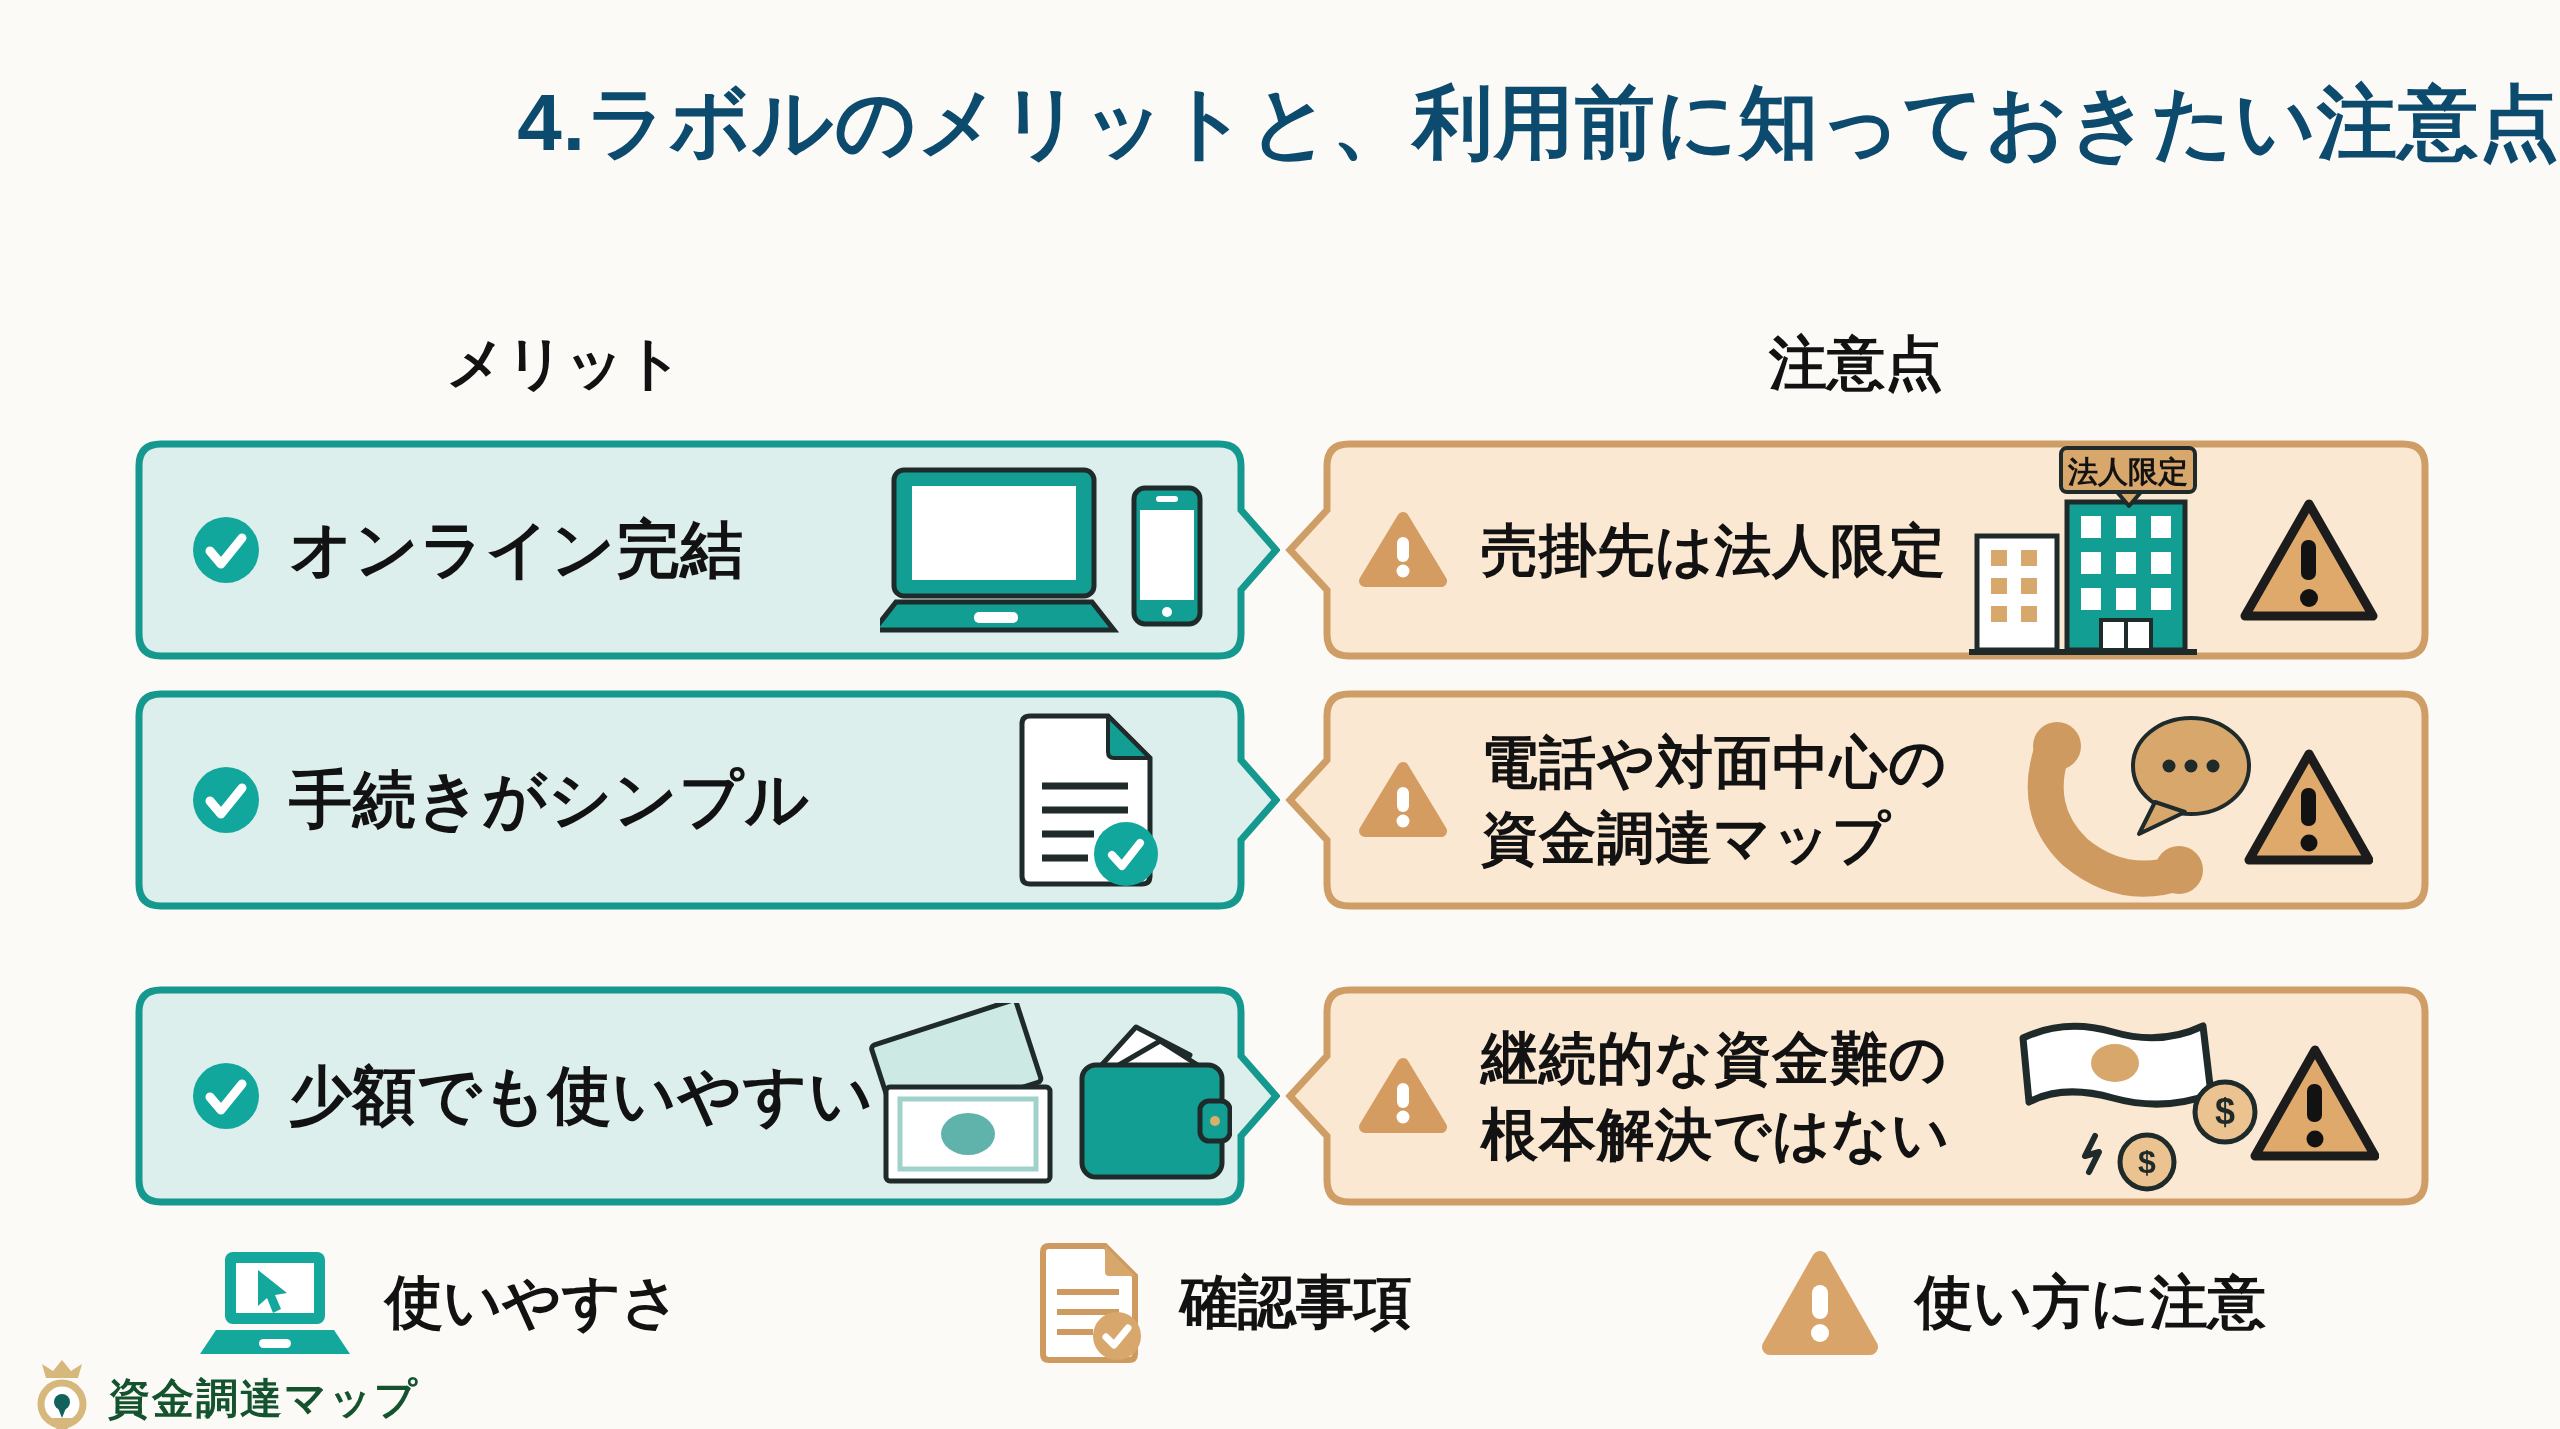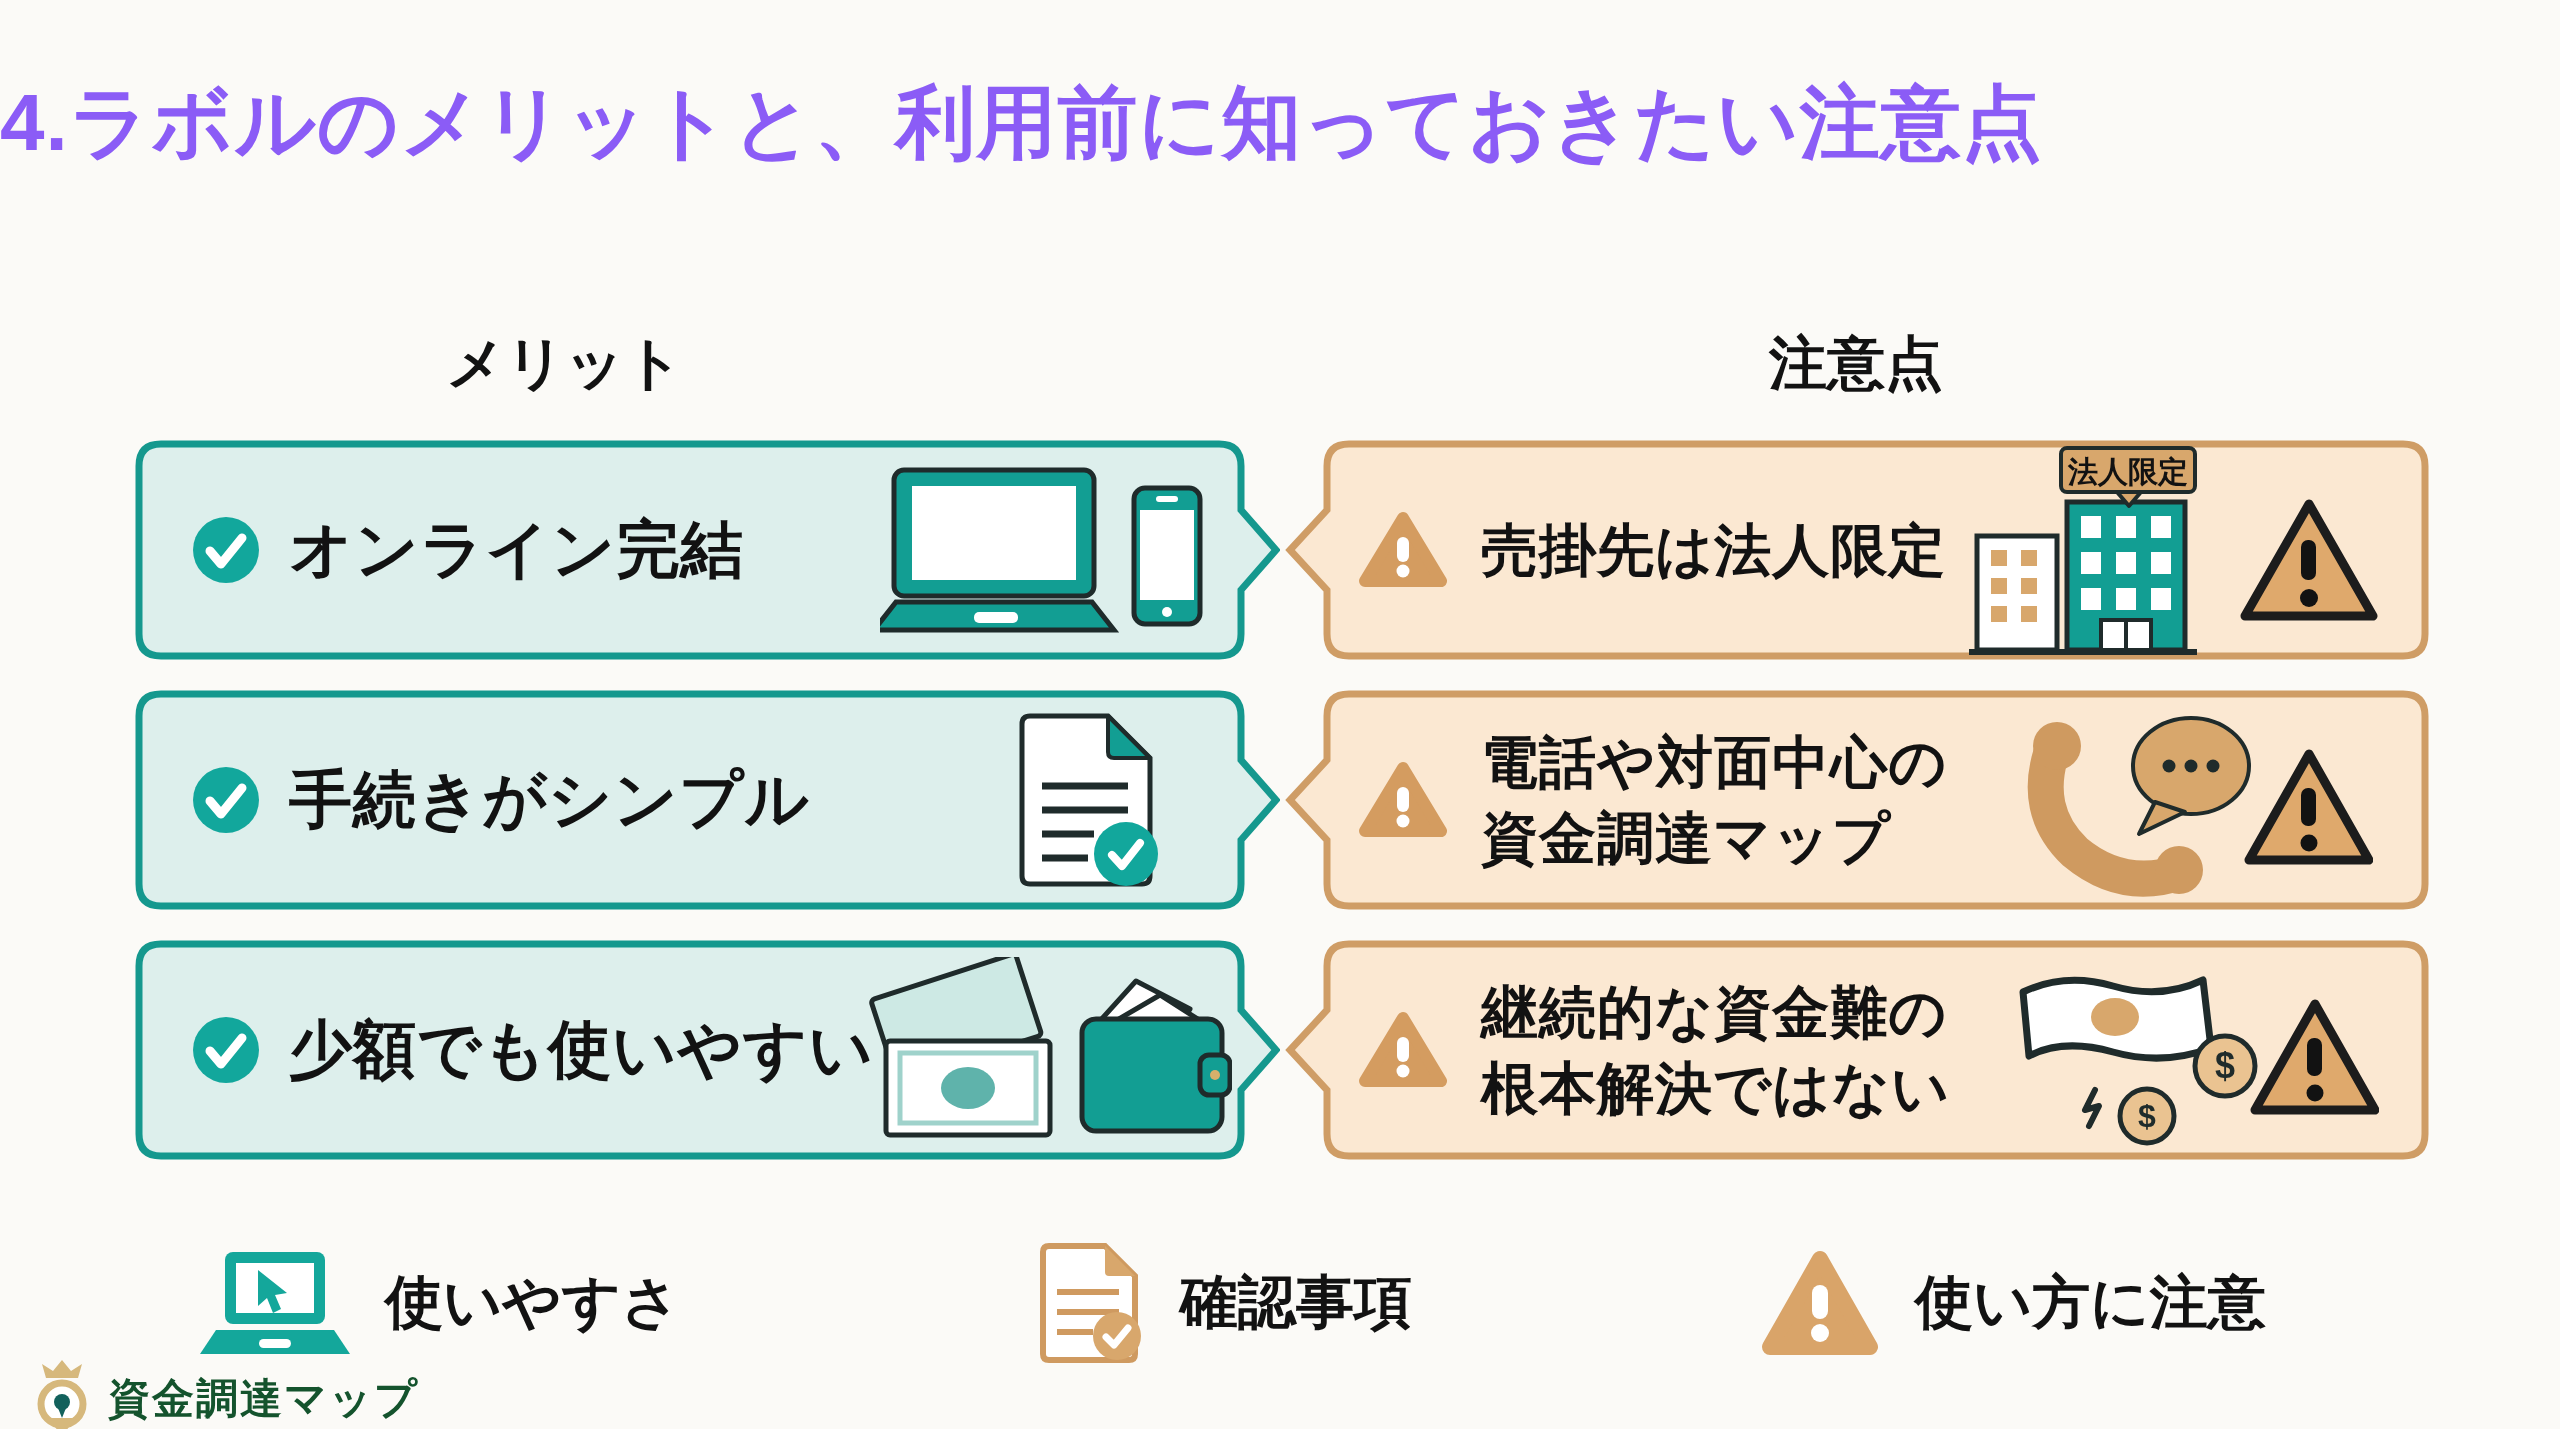--- a/index.html
+++ b/index.html
@@ -1,25 +1,25 @@
 <!DOCTYPE html>
 <html><head>
 <meta charset="utf-8">
 <style>
   html,body{margin:0;padding:0;background:#fbfaf7;}
   .canvas{position:relative;width:2560px;height:1429px;background:#fbfaf7;overflow:hidden;
           font-family:"Liberation Sans","DejaVu Sans",sans-serif;color:#121212;}
-  .page-title{position:absolute;top:70px;left:0;width:2560px;text-align:left;
-          font-size:80px;font-weight:900;color:#8b5cf6;letter-spacing:1px;white-space:nowrap;}
+  .page-title{position:absolute;top:70px;left:0;width:2560px;text-align:right;
+          font-size:80px;font-weight:900;color:#0c4a6e;letter-spacing:1px;white-space:nowrap;}
   .col-header{position:absolute;top:325px;font-size:58px;font-weight:900;color:#121212;
           transform:translateX(-50%);white-space:nowrap;}
   .col-header.left{left:565px;}
   .col-header.right{left:1856px;}
   .row{position:absolute;left:0;width:2560px;height:220px;}
-  .row.r0{top:440px;} .row.r1{top:690px;} .row.r2{top:940px;border-radius:25px;}
+  .row.r0{top:440px;} .row.r1{top:690px;} .row.r2{top:986px;border-radius:25px;}
   .merit-box{position:absolute;left:135px;top:0;width:1145px;height:220px;}
   .caution-box{position:absolute;left:1281px;top:0;width:1150px;height:220px;}
   .box-shape{position:absolute;left:0;top:0;}
   .merit-content{position:absolute;left:0;top:0;width:1110px;height:220px;
           display:flex;align-items:center;padding-left:58px;box-sizing:border-box;}
   .merit-label{font-size:63px;font-weight:900;letter-spacing:1px;margin-left:30px;white-space:nowrap;}
   .merit-art{position:absolute;top:50%;transform:translateY(-50%);}
   .caution-content{position:absolute;left:0;top:0;width:1150px;height:220px;
           display:flex;align-items:center;padding-left:78px;box-sizing:border-box;}
   .caution-lines{display:flex;flex-direction:column;justify-content:center;margin-left:34px;}

